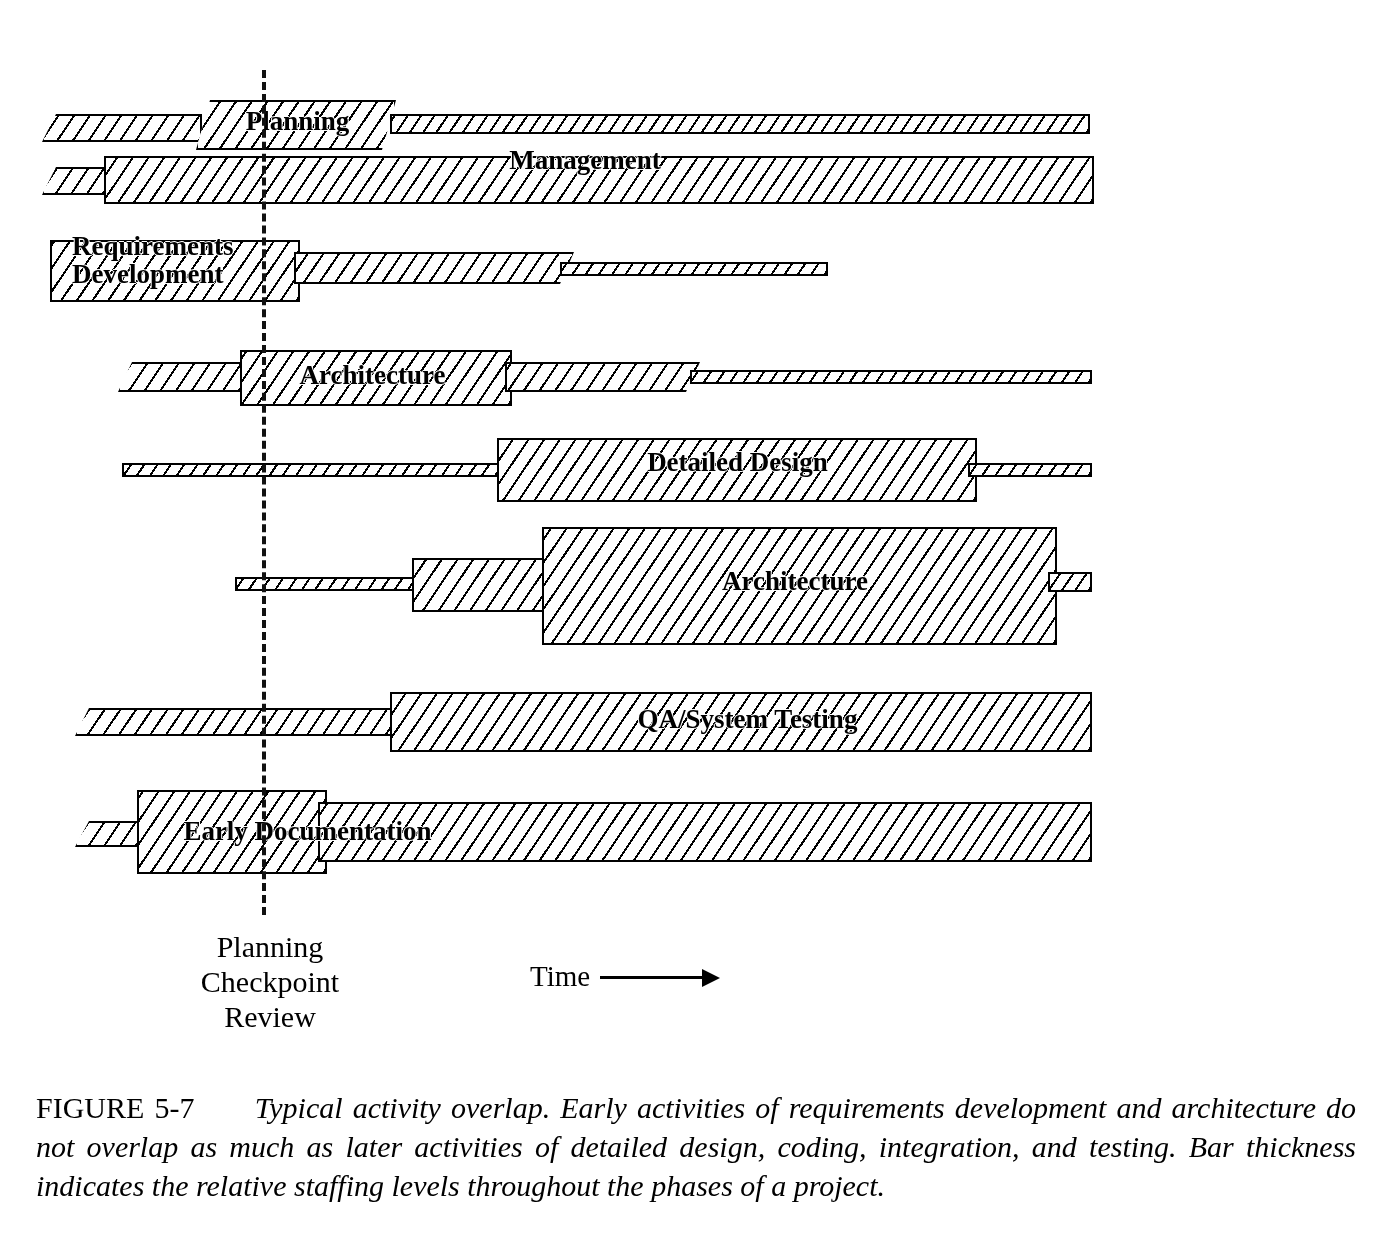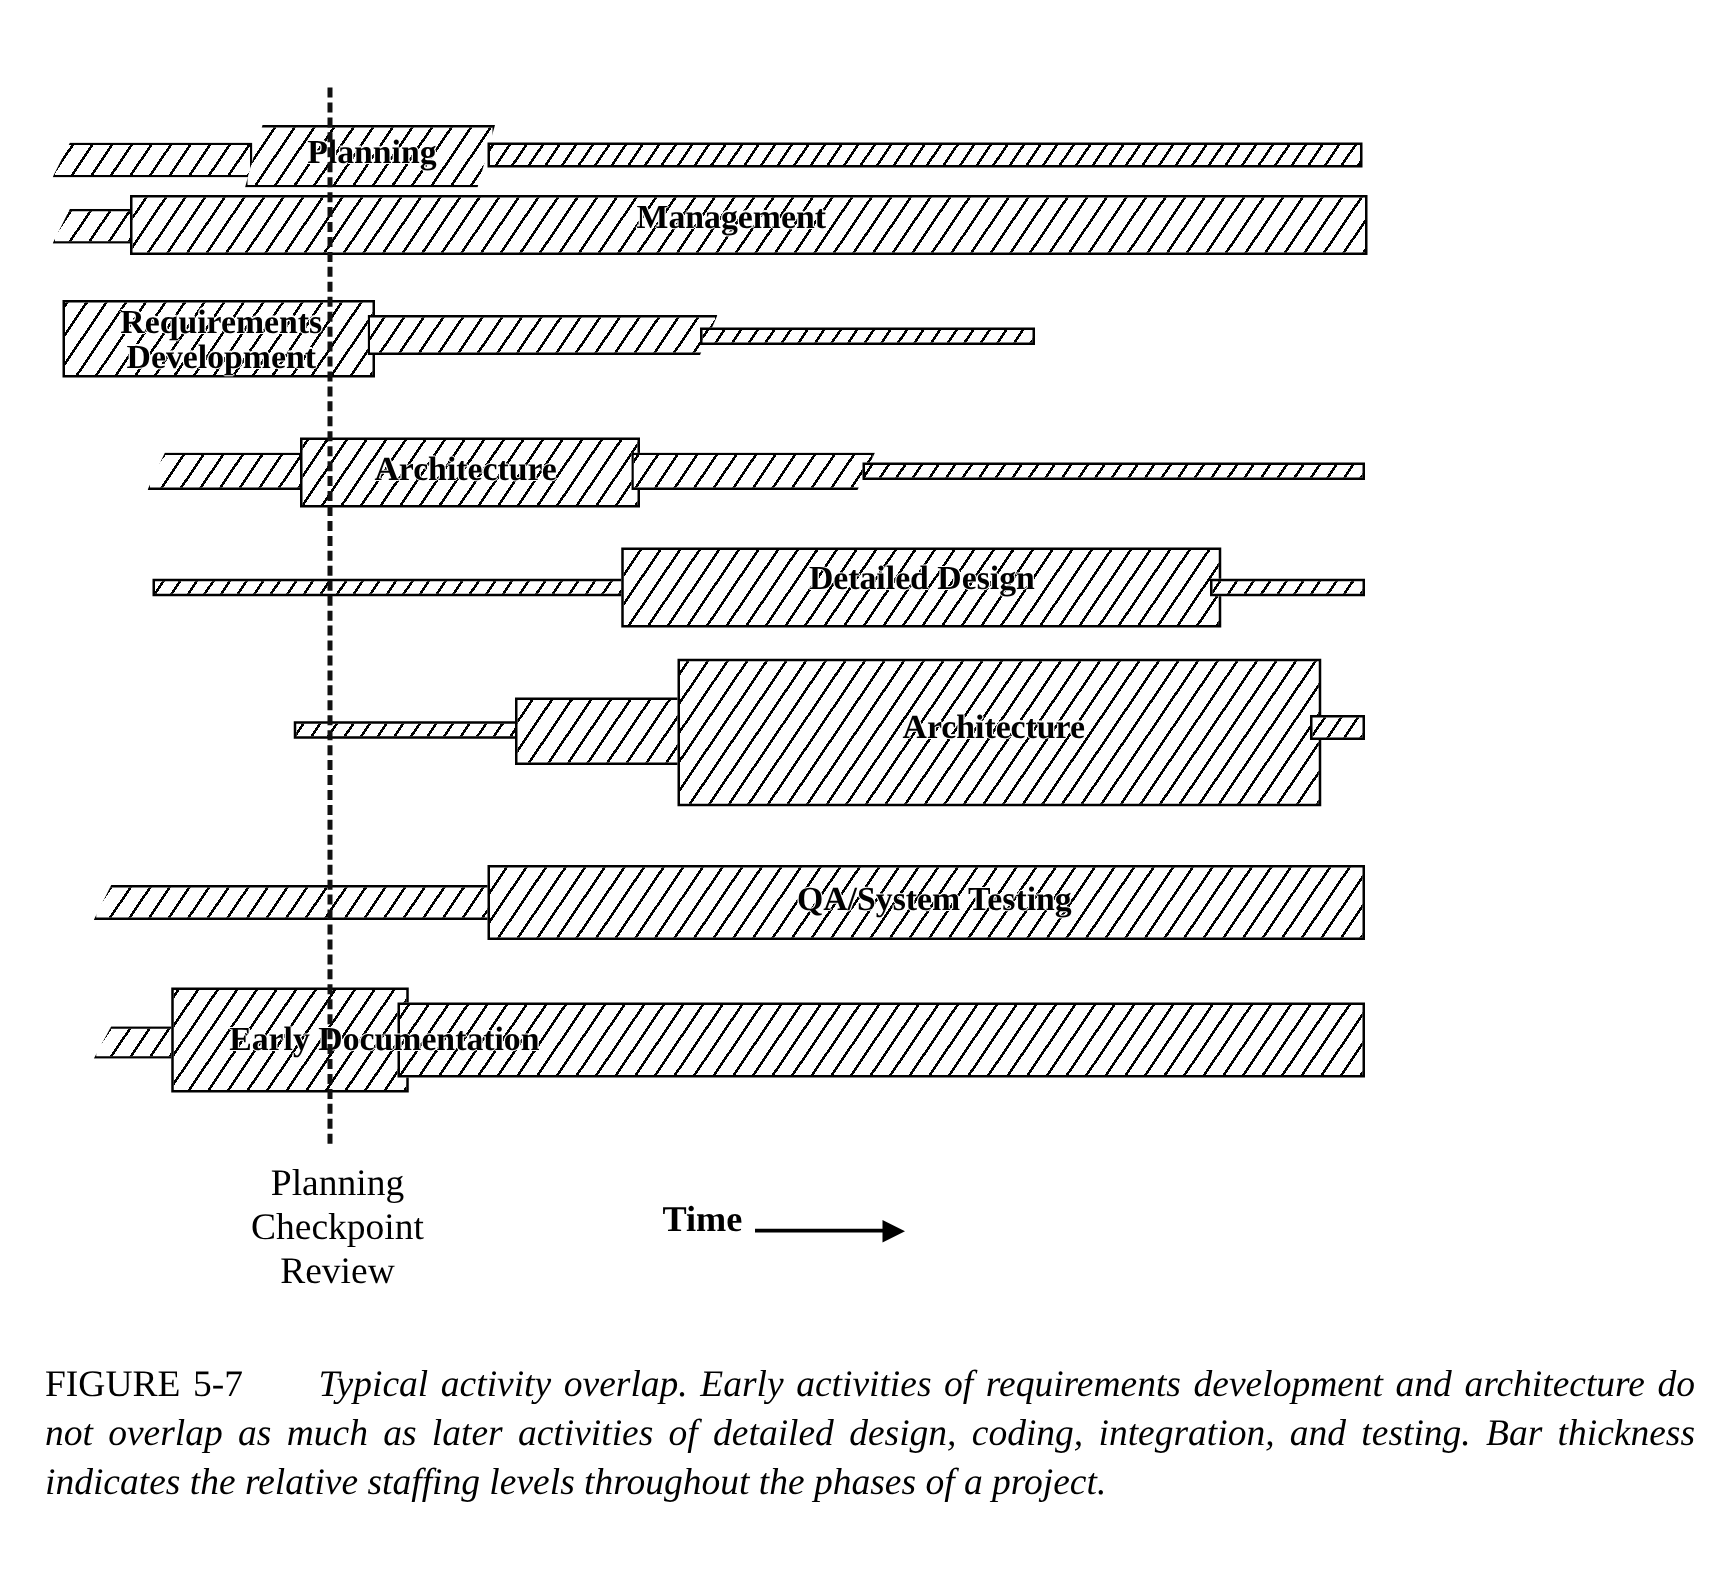--- a/index.html
+++ b/index.html
@@ -104,24 +104,24 @@
     font-size: 30px;
     line-height: 1.16;
     color: #000;
   }
 
   #time-axis {
     position: absolute;
     left: 530px;
     top: 920px;
     display: flex;
-    align-items: flex-end;
+    align-items: center;
     gap: 10px;
     font-family: "Liberation Serif", serif;
-    font-weight: 700;
+    font-weight: 400;
     font-size: 29px;
   }
   #time-arrow {
     display: inline-block;
     width: 120px;
     height: 18px;
     position: relative;
   }
   #time-arrow::before {
     content: "";
@@ -170,28 +170,28 @@
     <div class="band">
       <div class="seg skew-l" style="left:42px; top:74px; width:160px; height:28px;"></div>
       <div class="seg skew-both" style="left:196px; top:60px; width:200px; height:50px;"></div>
       <div class="seg thin" style="left:390px; top:74px; width:700px; height:20px;"></div>
       <div class="band-label" style="left:205px; top:68px; width:185px;">Planning</div>
     </div>
 
     <div class="band">
       <div class="seg skew-l" style="left:42px; top:127px; width:80px; height:28px;"></div>
       <div class="seg" style="left:104px; top:116px; width:990px; height:48px;"></div>
-      <div class="band-label" style="left:480px; top:120px; width:210px;">Management</div>
+      <div class="band-label" style="left:480px; top:107px; width:210px;">Management</div>
     </div>
 
     <div class="band">
       <div class="seg" style="left:50px; top:200px; width:250px; height:62px;"></div>
       <div class="seg skew-r" style="left:294px; top:212px; width:280px; height:32px;"></div>
       <div class="seg thin" style="left:560px; top:222px; width:268px; height:14px;"></div>
-      <div class="band-label two-line" style="left:72px; top:203px; width:210px; text-align:center;">Requirements Development</div>
+      <div class="band-label two-line" style="left:72px; top:192px; width:210px; text-align:left;">Requirements Development</div>
     </div>
 
     <div class="band">
       <div class="seg skew-l" style="left:118px; top:322px; width:140px; height:30px;"></div>
       <div class="seg" style="left:240px; top:310px; width:272px; height:56px;"></div>
       <div class="seg skew-r" style="left:505px; top:322px; width:195px; height:30px;"></div>
       <div class="seg thin" style="left:690px; top:330px; width:402px; height:14px;"></div>
       <div class="band-label" style="left:265px; top:322px; width:215px;">Architecture</div>
     </div>
 

